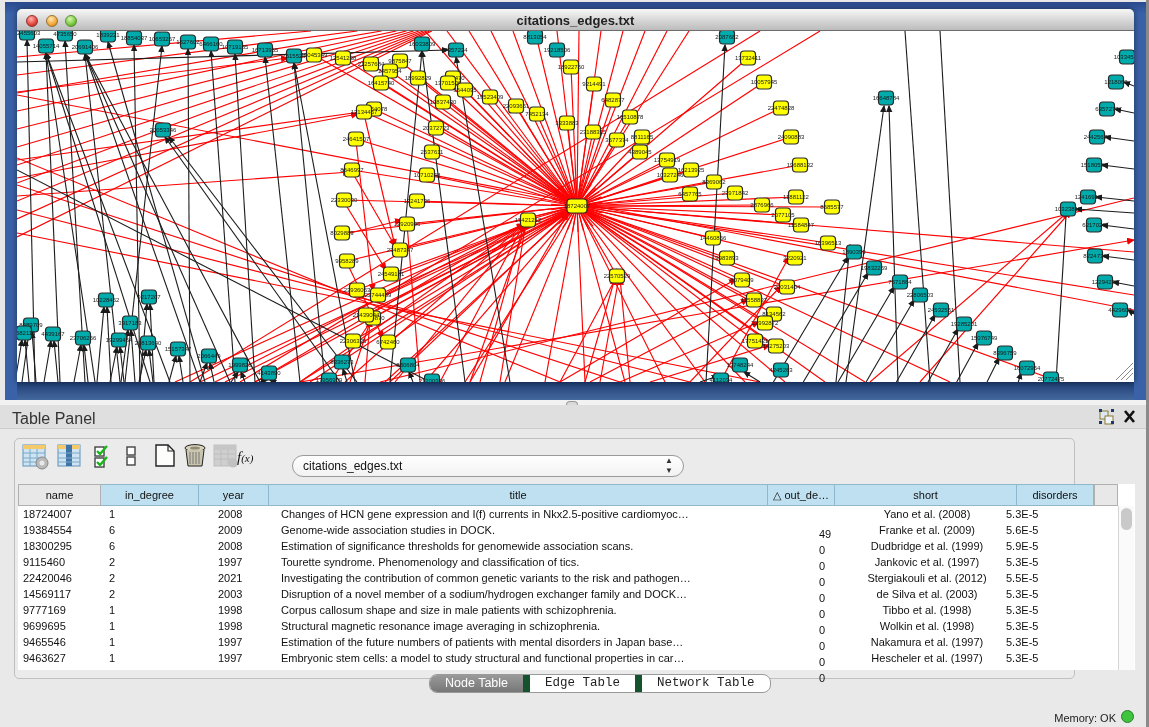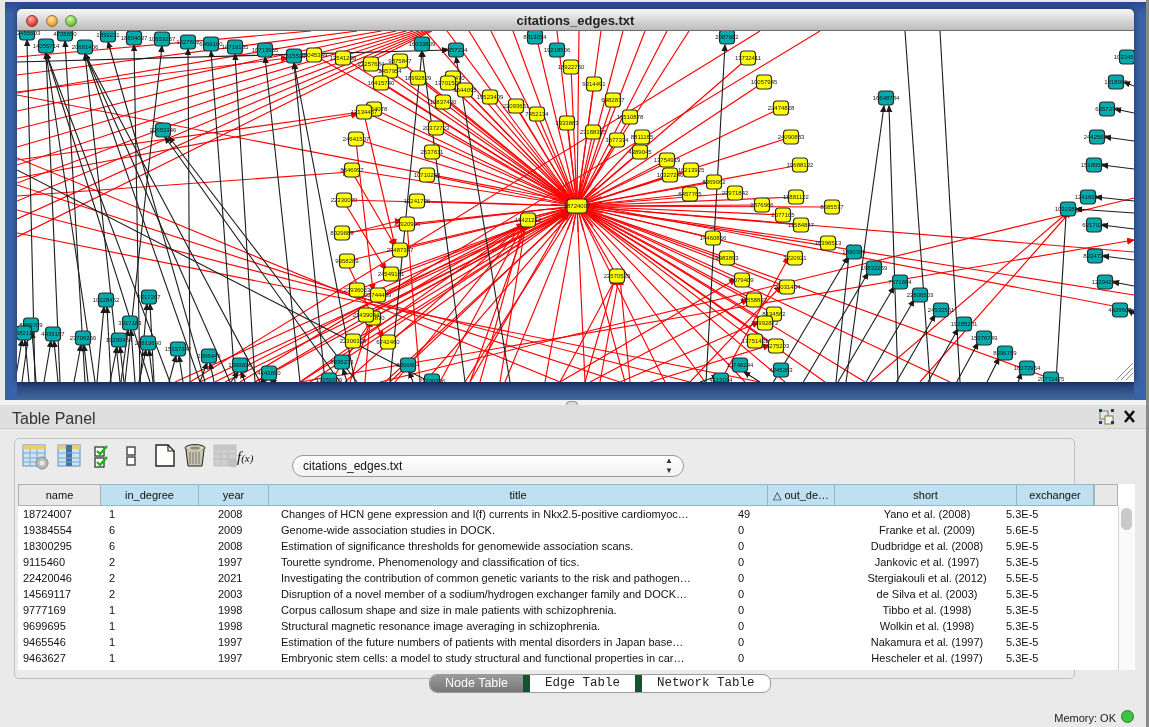--- a/index.html
+++ b/index.html
@@ -40,21 +40,21 @@
 #thead div { background:#bfe0f0; border:1px solid #8fb8cc; border-left:none; font-size:11px;
   color:#111; text-align:center; line-height:20px; height:22px; }
 #thead div.g { background:#e8e8e8; border-color:#b0b0b0; border-left:1px solid #b0b0b0; }
 .trow { position:relative; width:1100px; height:16px; font-size:11px; color:#111;
   white-space:nowrap; }
 .trow div { position:absolute; top:1px; overflow:hidden; }
 .c0 { left:5px; width:78px; }
 .c1 { left:91px; width:90px; }
 .c2 { left:200px; width:60px; }
 .c3 { left:263px; width:485px; }
-.c4 { left:720px; width:60px; }
+.c4 { left:801px; width:60px;margin-top:20px; }
 .c5 { left:818px; width:182px; text-align:center; }
 .c6 { left:988px; width:90px; }
 #vsb { position:absolute; left:1100px; top:22px; width:16px; height:164px;
   background:#fafafa; border-left:1px solid #d5d5d5; }
 #vsb .thumb { position:absolute; left:2px; top:2px; width:11px; height:22px;
   background:#c9c9c9; border-radius:6px; }
 #tabs { position:absolute; left:429px; top:274px; height:19px; display:flex;
   border:1px solid #9a9a9a; border-radius:8px; overflow:hidden; background:#fff; }
 #tabs div { font-size:12.5px; line-height:17px; padding:0 15px; color:#222; }
 #tabs div.sel { background:linear-gradient(#9a9a9a,#777777); color:#fff; }
@@ -701,21 +701,21 @@
         <div id="combo">citations_edges.txt<span class="arr">▲<br>▼</span></div>
       </div>
       <div id="tview">
         <div id="thead">
           <div class="g" style="width:83px">name</div>
           <div style="width:98px">in_degree</div>
           <div style="width:70px">year</div>
           <div style="width:499px">title</div>
           <div style="width:67px">△ out_de…</div>
           <div style="width:182px">short</div>
-          <div style="width:77px">exchanger</div>
+          <div style="width:77px">disorders</div>
           <div class="g" style="width:24px"></div>
         </div>
         <div style="position:absolute;left:0;top:23px;width:1100px;">
 <div class="trow">
               <div class="c0">18724007</div>
               <div class="c1">1</div>
               <div class="c2">2008</div>
               <div class="c3">Changes of HCN gene expression and I(f) currents in Nkx2.5-positive cardiomyoc…</div>
               <div class="c4">49</div>
               <div class="c5">Yano et al. (2008)</div>
@@ -729,21 +729,21 @@
               <div class="c4">0</div>
               <div class="c5">Franke et al. (2009)</div>
               <div class="c6">5.6E-5</div>
             </div>
 <div class="trow">
               <div class="c0">18300295</div>
               <div class="c1">6</div>
               <div class="c2">2008</div>
               <div class="c3">Estimation of significance thresholds for genomewide association scans.</div>
               <div class="c4">0</div>
-              <div class="c5">Dudbridge et al. (2008)</div>
+              <div class="c5">Dudbridge et al. (1999)</div>
               <div class="c6">5.9E-5</div>
             </div>
 <div class="trow">
               <div class="c0">9115460</div>
               <div class="c1">2</div>
               <div class="c2">1997</div>
               <div class="c3">Tourette syndrome. Phenomenology and classification of tics.</div>
               <div class="c4">0</div>
               <div class="c5">Jankovic et al. (1997)</div>
               <div class="c6">5.3E-5</div>

